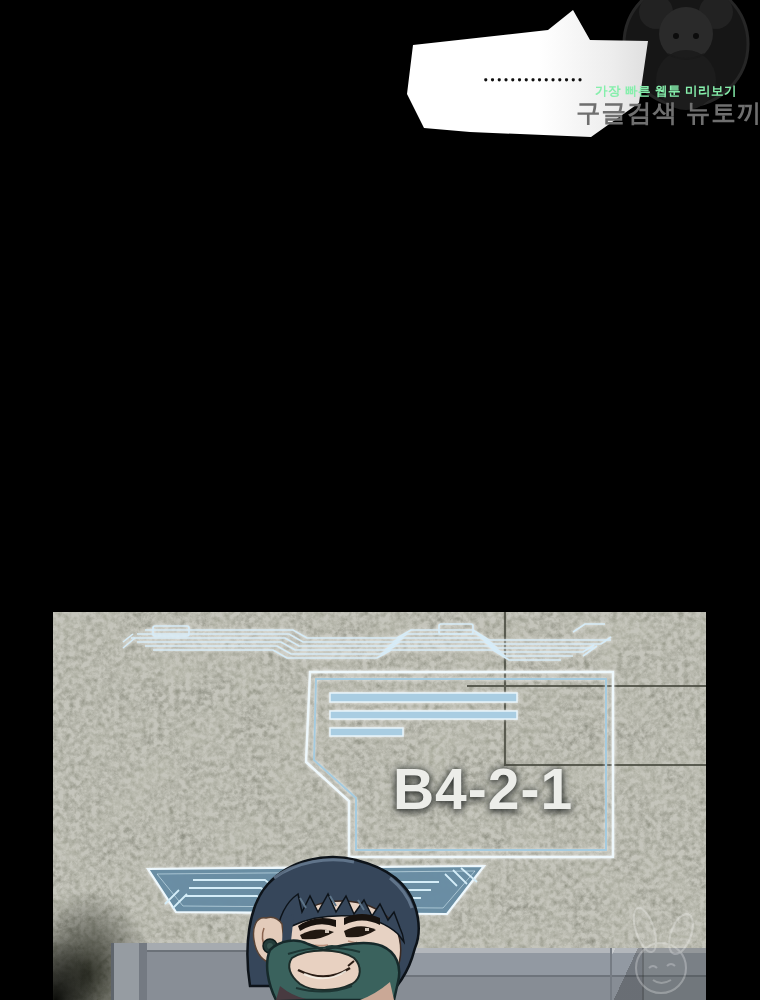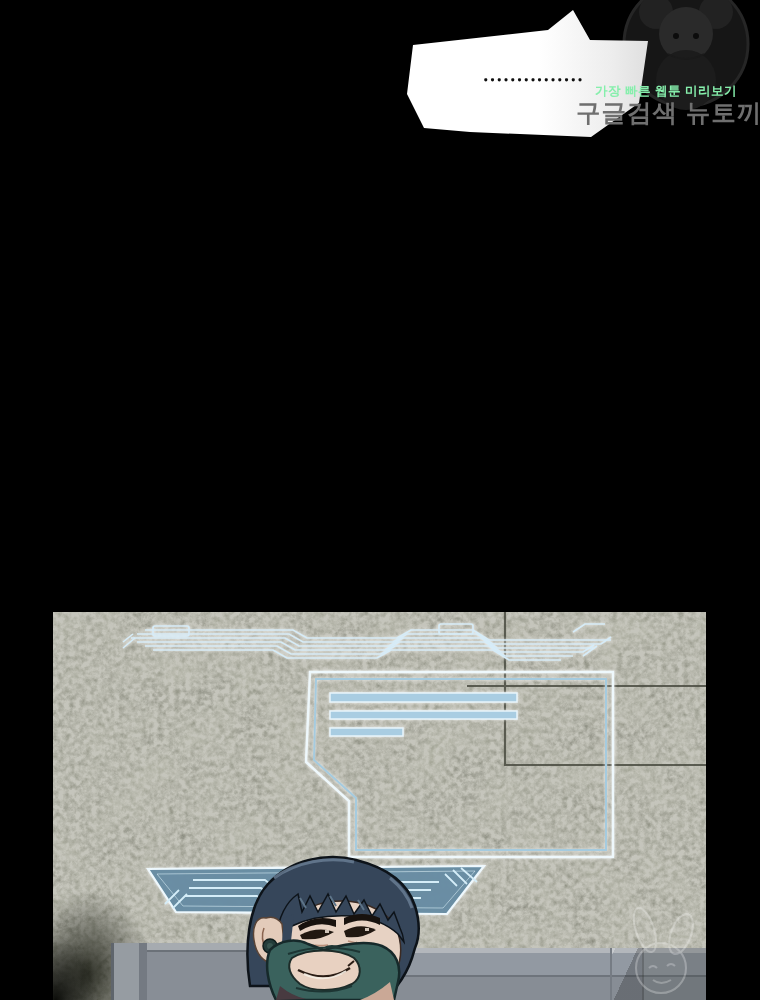--- a/index.html
+++ b/index.html
@@ -145,20 +145,21 @@
         <g stroke="#d5edf8" stroke-width="1.8" fill="none">
           <path d="M140,268 H212 L222,276 H300 L310,270 H386"></path>
           <path d="M136,276 H208 L218,284 H296 L306,278 H378"></path>
           <path d="M132,284 H204 L214,292 H292 L302,286 H368"></path>
           <path d="M392,262 L404,274 M400,258 L414,272 M408,256 L424,270"></path>
           <path d="M112,292 L126,278 M120,296 L134,282"></path>
         </g>
       </g>
     </svg>
 
+    <div id="sign-label">B4-2-1</div>
 
     <div id="left-structure"></div>
     <div id="right-beam">
       <div id="beam-cap"></div>
       <div id="beam-shade"></div>
     </div>
 
     <svg id="character" viewBox="0 0 185 146">
 
       <path d="M10,132 C4,94 8,52 28,30 C50,6 86,-2 116,6 C148,14 168,30 175,52

